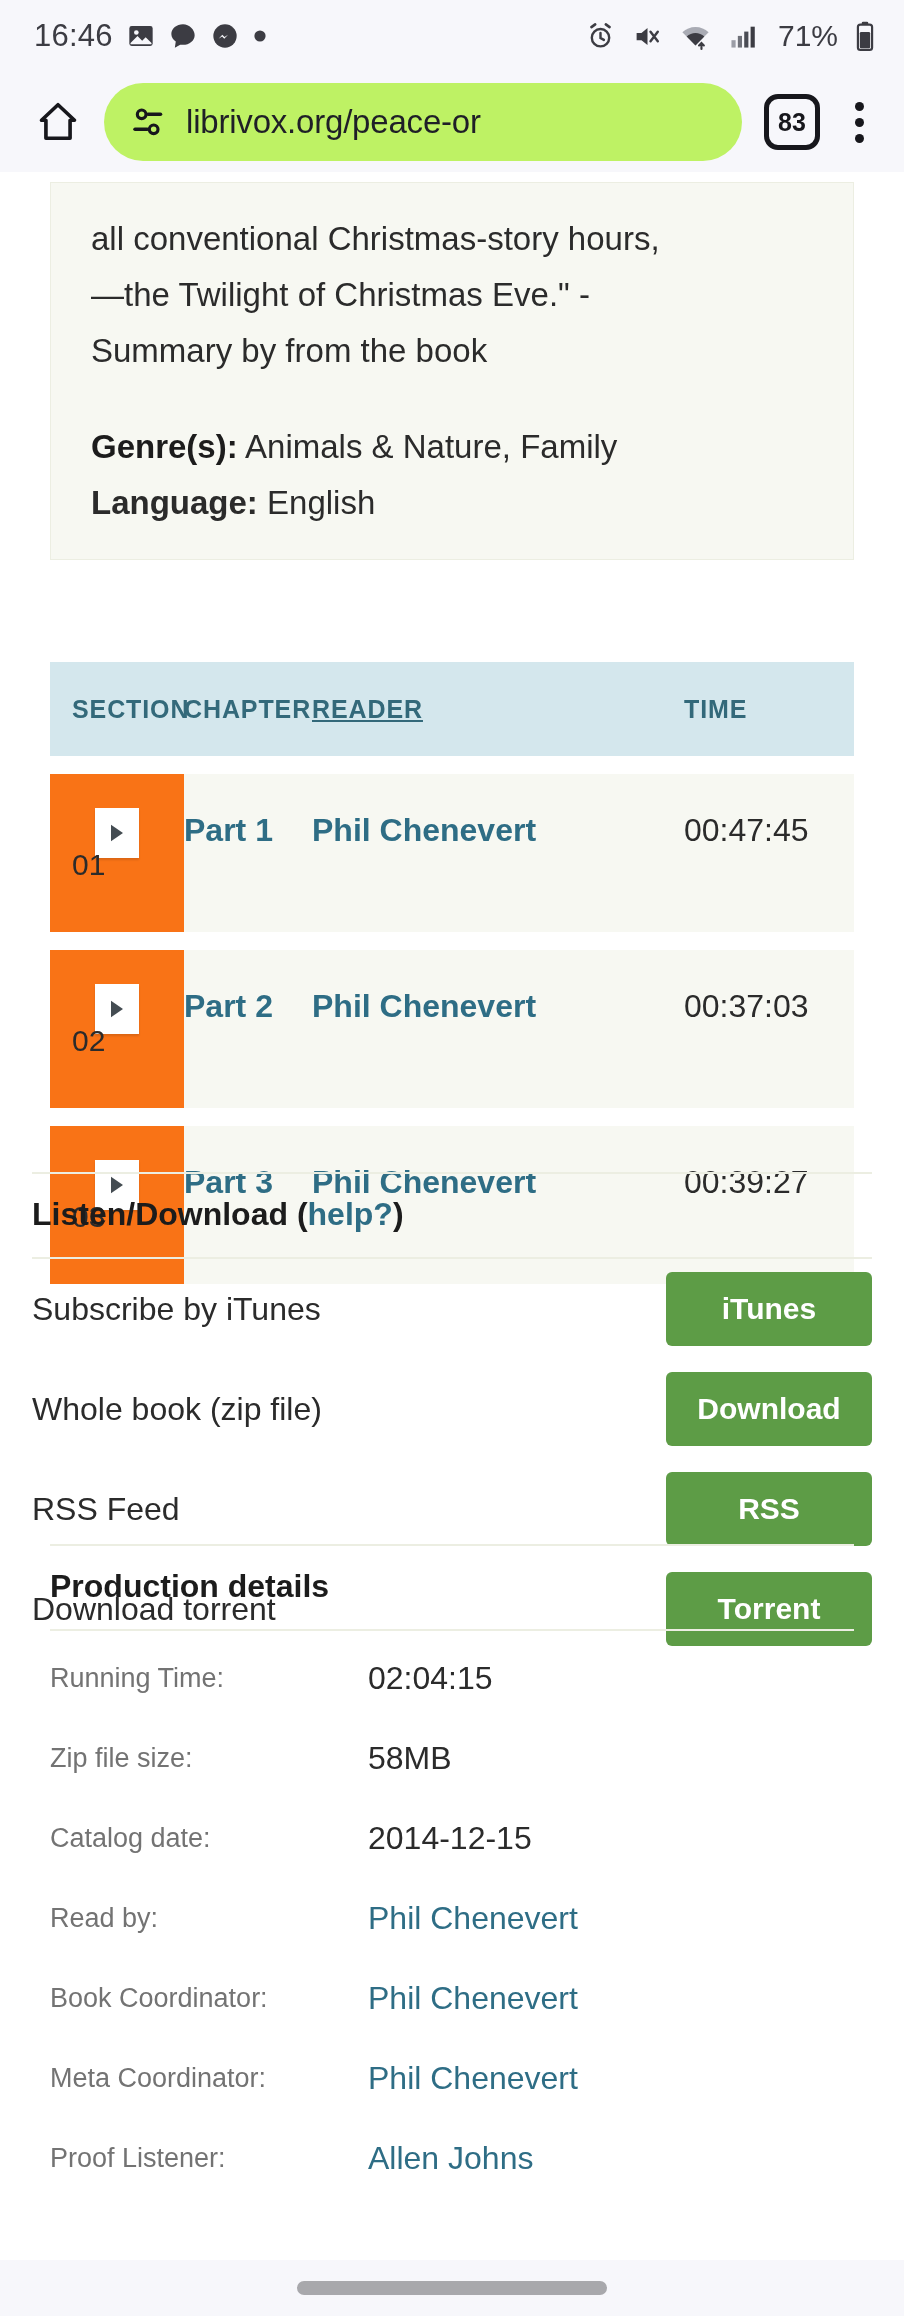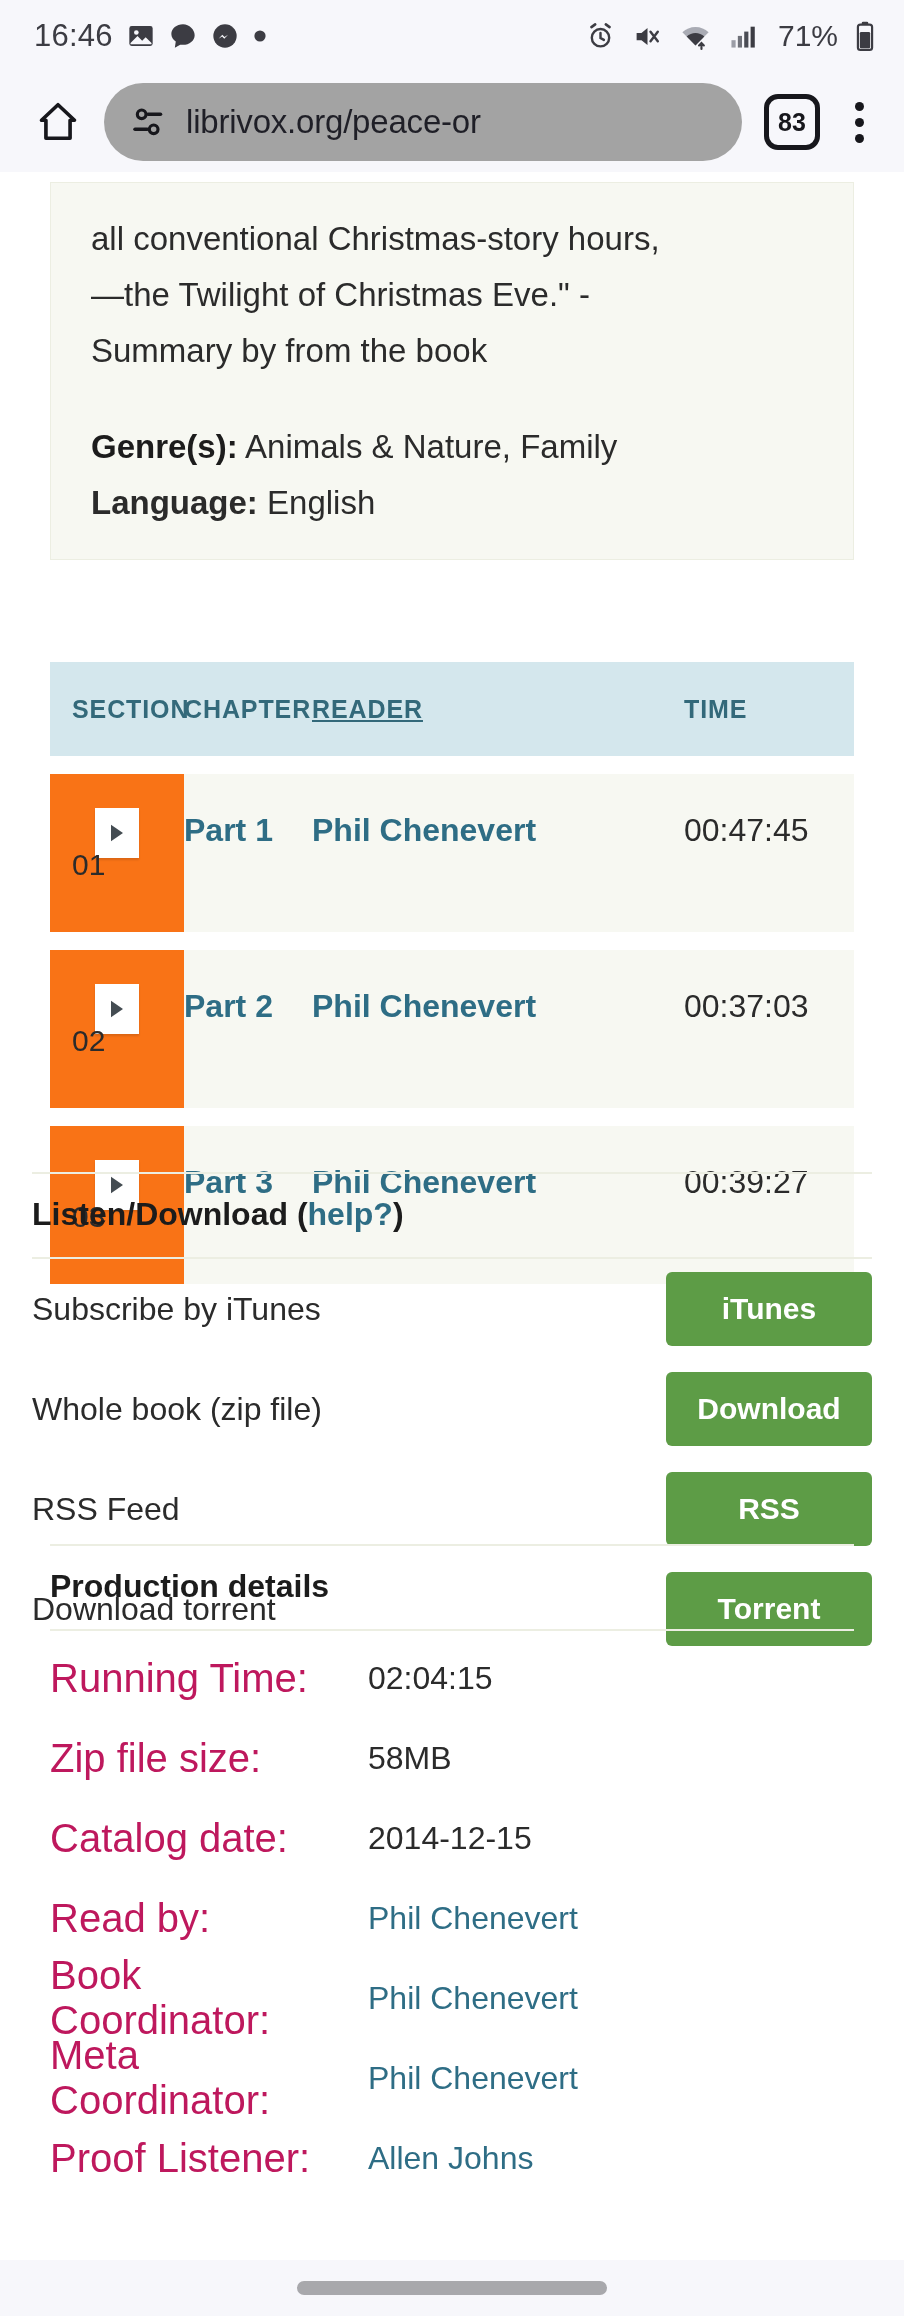--- a/index.html
+++ b/index.html
@@ -24,21 +24,21 @@
   .sb-pct { font-size: 30px; color: #3c3c43; margin-left: 4px; }
   .ic { display: inline-block; line-height: 0; }
 
   
   .toolbar {
     position: absolute; top: 72px; left: 0; width: 904px; height: 100px;
     background: #f7f7fb; display: flex; align-items: center; padding: 0 22px;
   }
   .home-btn { width: 72px; height: 72px; display: flex; align-items: center; justify-content: center; }
   .omnibox {
-    flex: 1; height: 78px; background: #a3a3a3; border-radius: 39px;
+    flex: 1; height: 78px; background: #bef264; border-radius: 39px;
     display: flex; align-items: center; padding: 0 24px; margin: 0 10px;
     overflow: hidden;
   }
   .omnibox .tune { margin-right: 18px; flex: 0 0 auto; }
   .omni-url {
     font-size: 33px; color: #1f1f27; white-space: nowrap; overflow: hidden;
     letter-spacing: -.2px;
   }
   .tabcount {
     width: 56px; height: 56px; border: 5px solid #17171c; border-radius: 14px;
@@ -110,21 +110,21 @@
   }
 
   
   .prod { position: absolute; left: 50px; top: 1372px; width: 804px; }
   .prod h3 {
     font-size: 32px; font-weight: bold; color: #1c1c1c;
     border-top: 2px solid #eceee2; border-bottom: 2px solid #eceee2;
     padding: 22px 0 24px 0;
   }
   .pd-row { display: flex; height: 66px; align-items: center; margin-top: 14px; }
-  .pd-key { width: 318px; font-size: 40px; color: #be185d; flex: 0 0 auto; }
+  .pd-key { width: 318px; font-size: 27px; color: #737373; flex: 0 0 auto; }
   .pd-val { font-size: 32px; color: #2b2b2b; }
   .pd-val.link { color: #2e6d85; }
 
   
   .navbar {
     position: absolute; bottom: 0; left: 0; width: 904px; height: 56px;
     background: #f7f7fb; display: flex; align-items: center; justify-content: center;
   }
   .nav-pill { width: 310px; height: 14px; border-radius: 7px; background: #a8a8ac; }
   .page-sep { position:absolute; left:0; top:2260px; width:904px; height:2px; background:#e8e8ee; }

